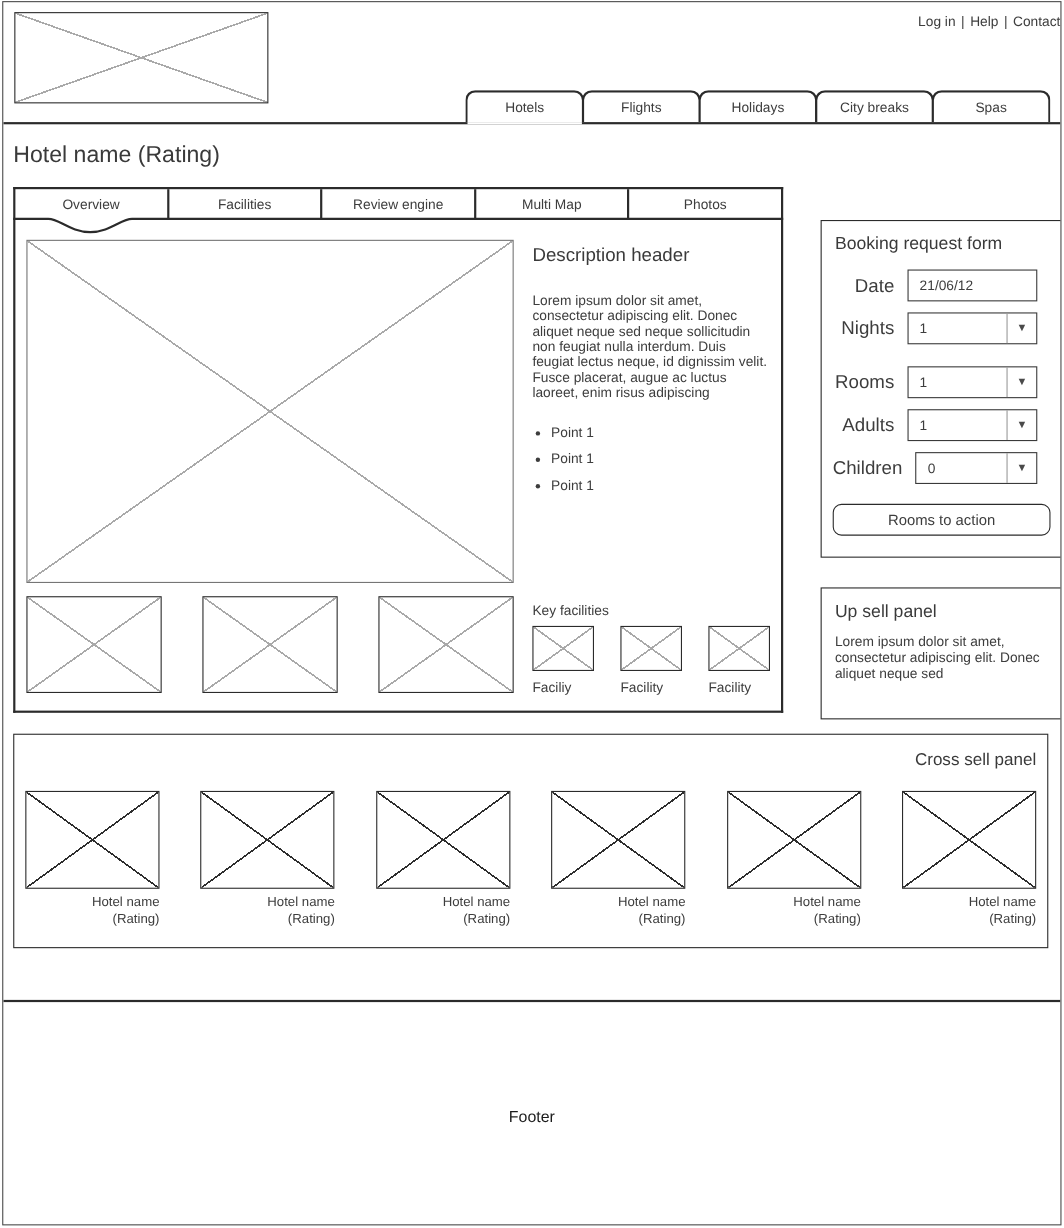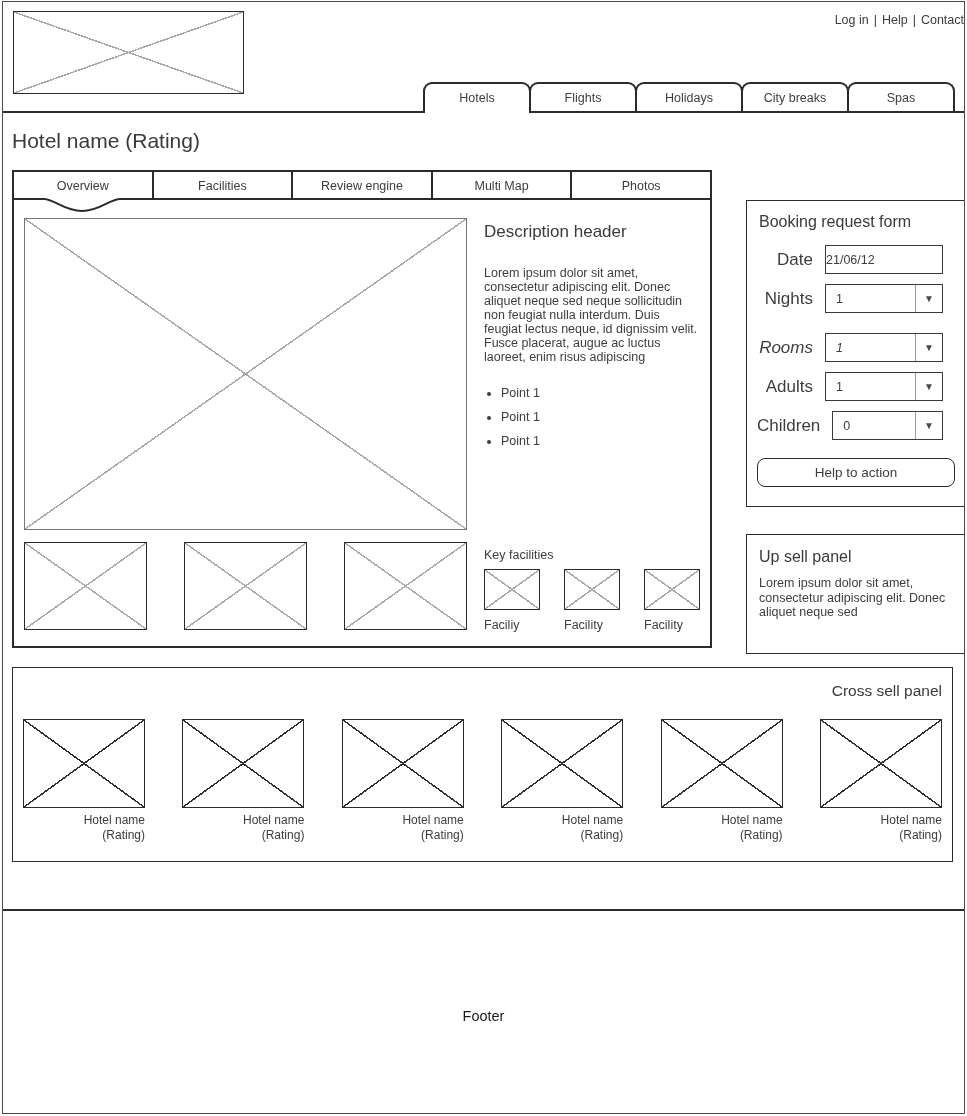--- a/index.html
+++ b/index.html
@@ -86,26 +86,26 @@
   .fac-name { margin-top: 8px; font-size: 12.5px; }
 
   
   .right-col { width: 220px; margin-top: 30px; }
   .panel-box { border: 1.5px solid #2b2b2b; }
   .booking-panel { height: 307px; padding: 12px 10px; }
   .panel-title { font-size: 16px; font-weight: 400; color: #3a3a3a; }
   .booking-panel .panel-title { margin-left: 2px; }
   .form-rows { margin-top: 14px; }
   .form-row { display: flex; align-items: center; justify-content: flex-end; margin-bottom: 10px; margin-right: 12px; }
-  .form-row.gap-above { margin-top: 20px; font-style: italic; }
+  .form-row.gap-above { margin-top: 20px; }
   .form-label { font-size: 17px; margin-right: 12px; }
   .text-field {
     width: 118px; height: 29px; border: 1.5px solid #3a3a3a;
     font-family: "Liberation Sans", sans-serif; font-size: 12.5px; color: #3d3d3d;
-    outline: none; background: #fff;
+    padding-left: 10px; outline: none; background: #fff;
   }
   .combo { width: 118px; height: 29px; border: 1.5px solid #3a3a3a; display: flex; align-items: stretch; cursor: pointer; background: #fff; }
   .combo-value { flex: 1; display: flex; align-items: center; padding-left: 10px; font-size: 12.5px; }
   .combo-arrow { width: 27px; border-left: 1px solid #9a9a9a; display: flex; align-items: center; justify-content: center; font-size: 10px; color: #4a4a4a; }
   .cta-button {
     display: block; width: 100%; height: 29px; margin-top: 18px;
     border: 1.5px solid #2b2b2b; border-radius: 8px; background: #fff;
     font-family: "Liberation Sans", sans-serif; font-size: 13.5px; color: #3d3d3d; cursor: pointer;
   }
 
@@ -232,21 +232,21 @@
                 <span class="combo-arrow">▼</span>
               </div>
             </div>
             <div class="form-row">
               <span class="form-label">Children</span>
               <div class="combo">
                 <span class="combo-value">0</span>
                 <span class="combo-arrow">▼</span>
               </div>
             </div>
-            <button class="cta-button">Help to action</button>
+            <button class="cta-button">Rooms to action</button>
           </div>
         </div>
 
         <div class="upsell-panel panel-box">
           <div class="panel-title">Up sell panel</div>
           <div class="upsell-body">Lorem ipsum dolor sit amet, consectetur adipiscing elit. Donec aliquet neque sed</div>
         </div>
       </div>
     </div>
 

